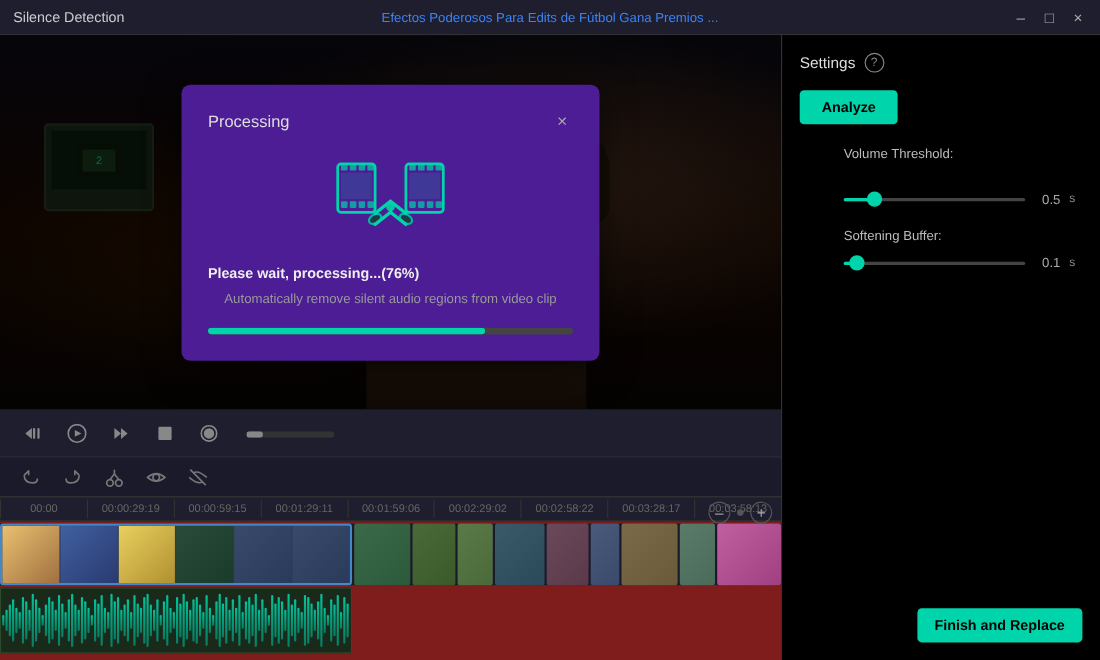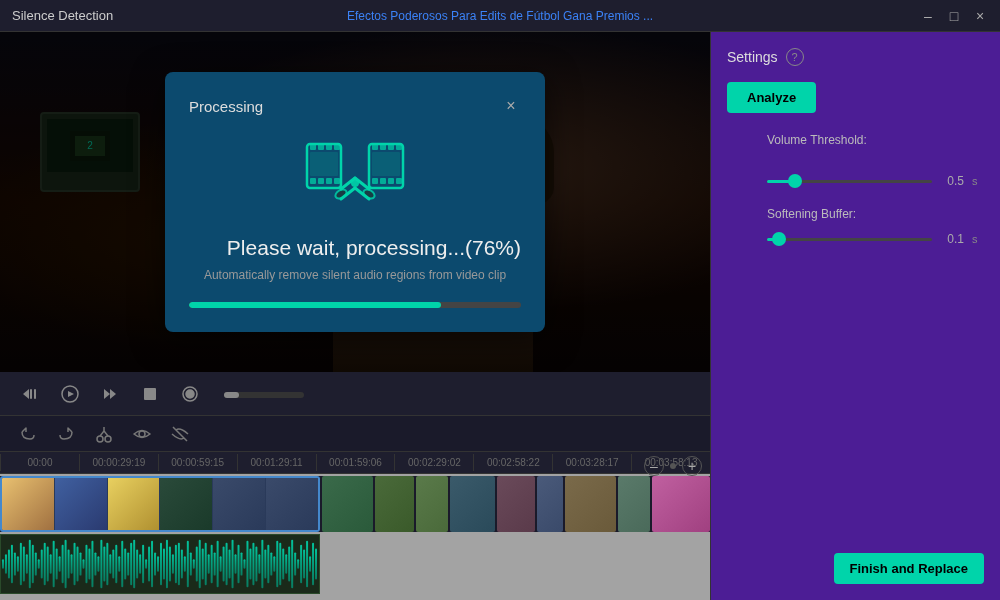--- a/index.html
+++ b/index.html
@@ -173,21 +173,21 @@
       align-items: center;
       justify-content: center;
       cursor: pointer;
       color: #888;
       font-size: 15px;
     }
 
     
     .timeline-area {
       flex: 1;
-      background: #a3a3a3;
+      background: #7f1d1d;
       overflow: hidden;
       position: relative;
     }
 
     .timeline-ruler {
       height: 22px;
       background: #1e1e2e;
       display: flex;
       align-items: center;
       position: relative;
@@ -281,21 +281,21 @@
 
     
     .waveform-svg {
       width: 100%;
       height: 100%;
     }
 
     
     .right-panel {
       width: 290px;
-      background: #4c1d95;
+      background: #000000;
       display: flex;
       flex-direction: column;
       border-left: 1px solid #333;
       padding: 16px;
       position: relative;
     }
 
     .settings-header {
       display: flex;
       align-items: center;
@@ -421,21 +421,21 @@
       right: 0;
       bottom: 0;
       background: rgba(0, 0, 0, 0.5);
       display: flex;
       align-items: center;
       justify-content: center;
       z-index: 100;
     }
 
     .modal {
-      background: #0c4a6e;
+      background: #4c1d95;
       border-radius: 8px;
       width: 380px;
       padding: 24px;
       position: relative;
       box-shadow: 0 8px 32px rgba(0,0,0,0.6);
     }
 
     .modal-header {
       display: flex;
       justify-content: space-between;
@@ -465,23 +465,23 @@
       justify-content: center;
       margin-bottom: 20px;
     }
 
     .processing-icon-svg {
       width: 100px;
       height: 80px;
     }
 
     .modal-status {
-      text-align: right;
-      font-size: 21px;
-      font-weight: 400;
+      text-align: left;
+      font-size: 13px;
+      font-weight: 700;
       color: #eee;
       margin-bottom: 8px;
     }
 
     .modal-desc {
       text-align: center;
       font-size: 12px;
       color: #999;
       margin-bottom: 20px;
     }

